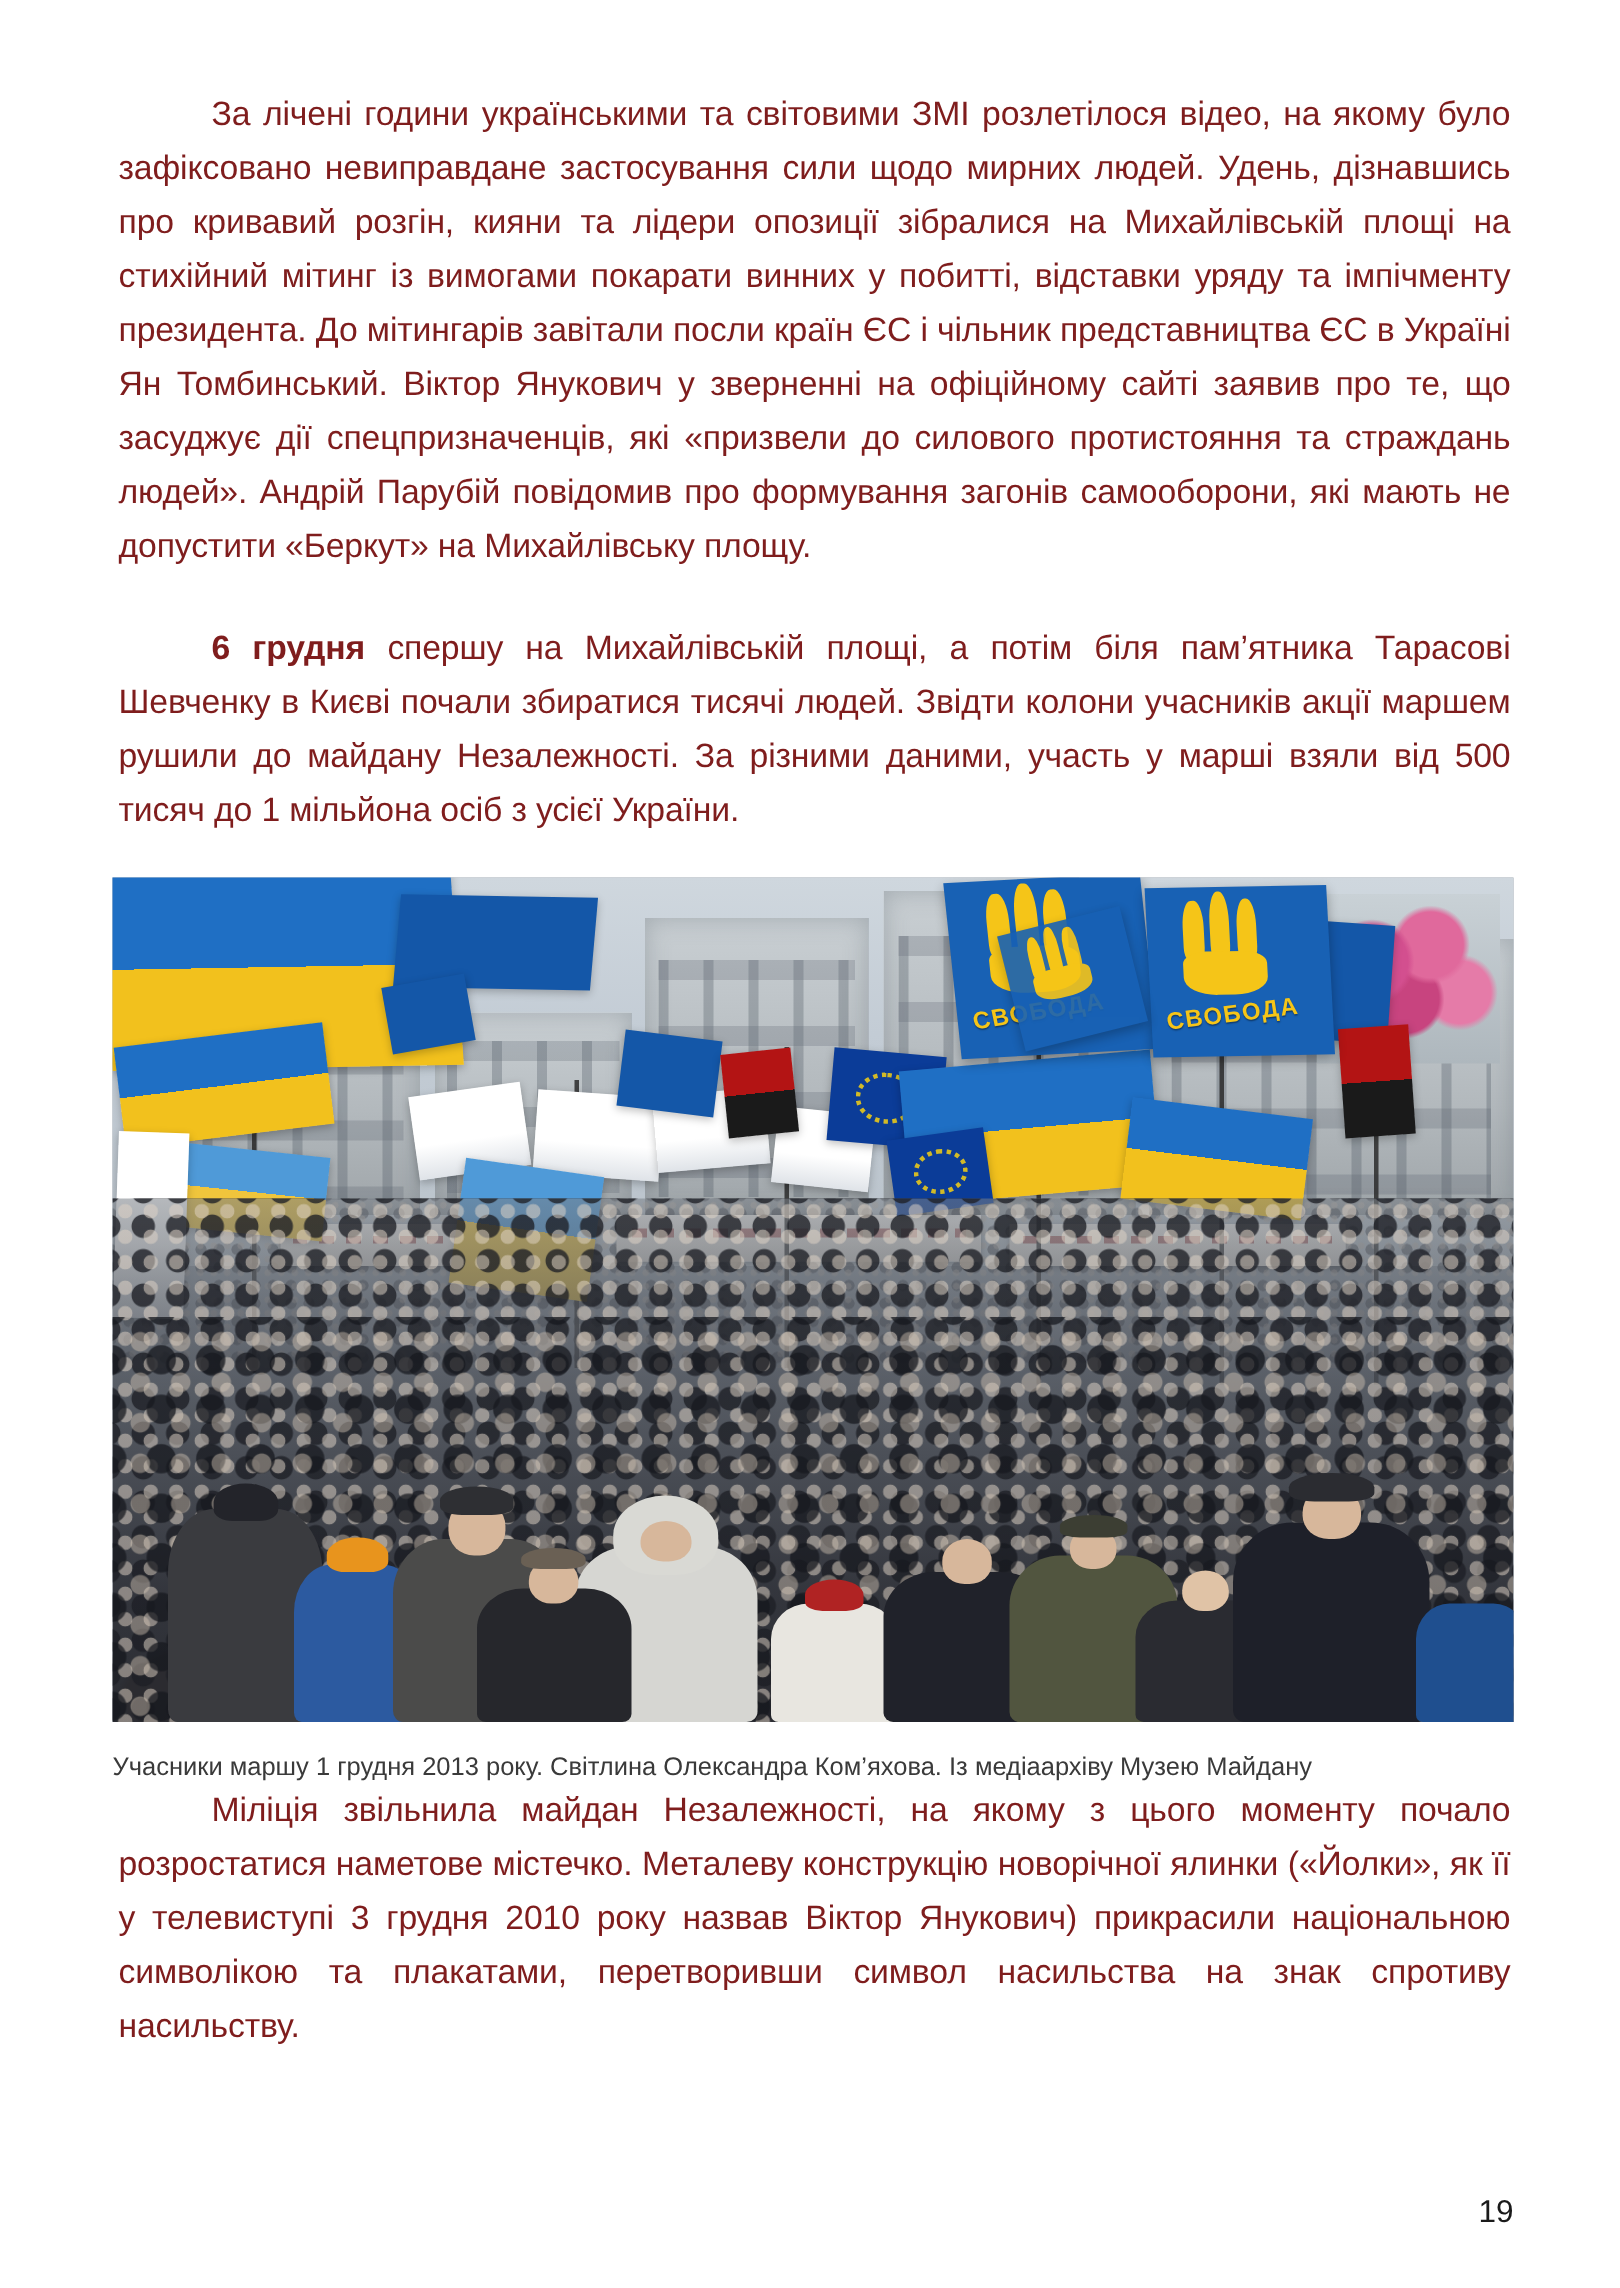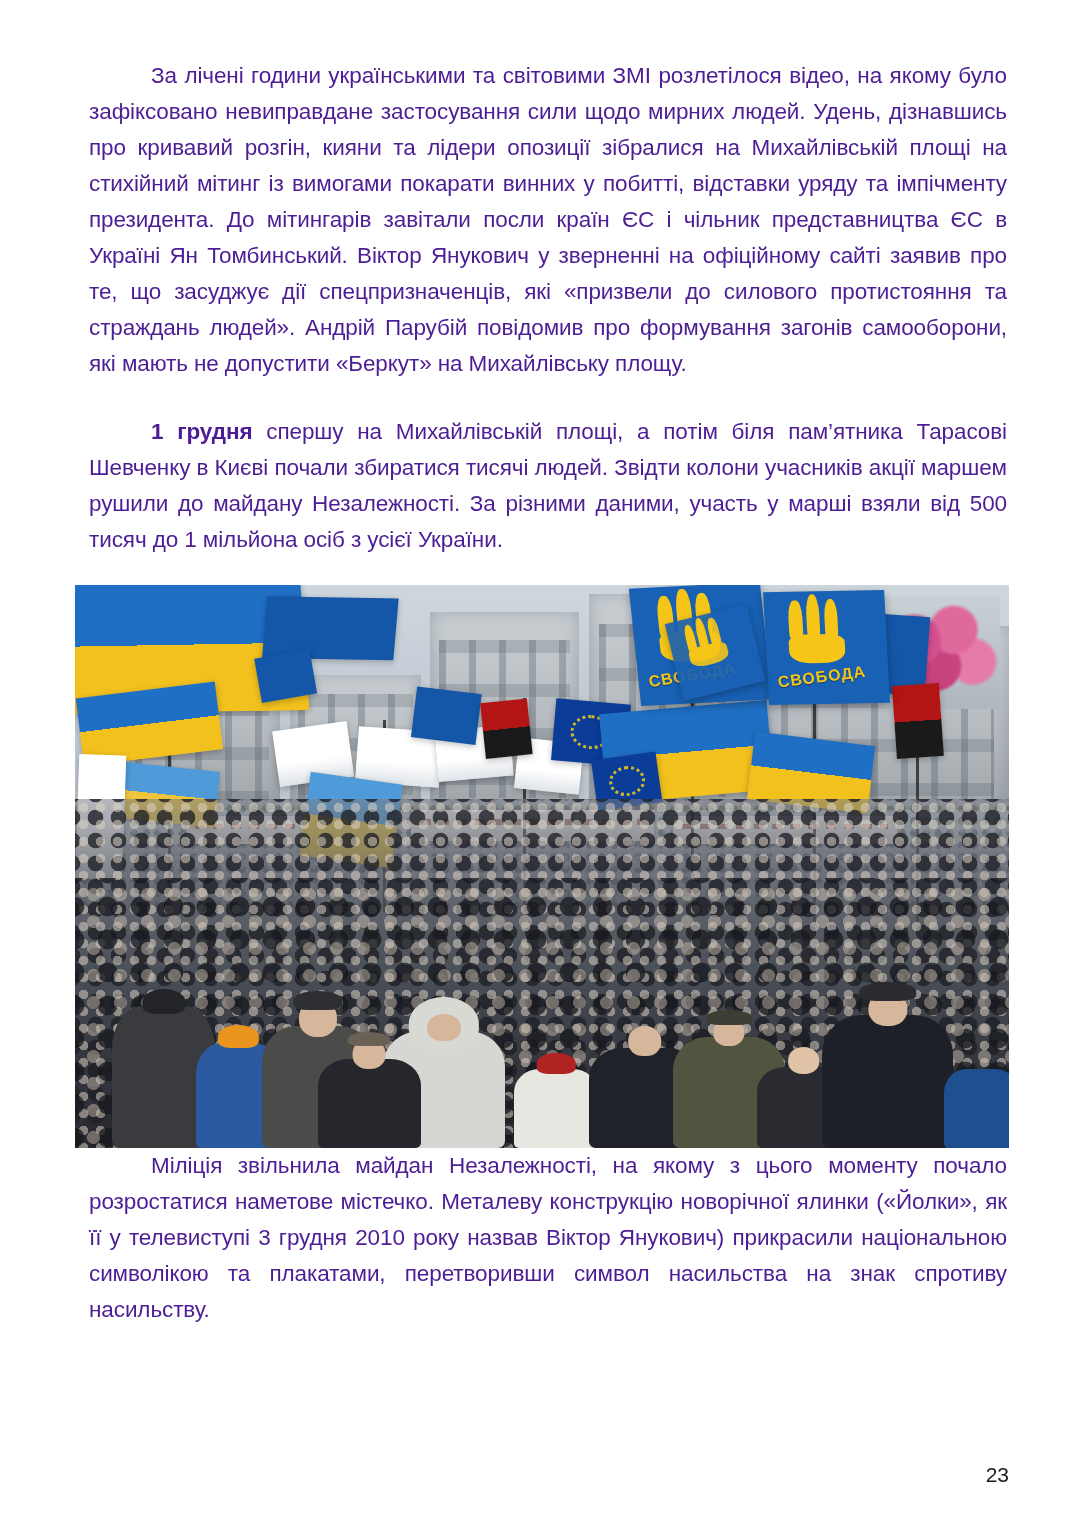--- a/index.html
+++ b/index.html
@@ -18,24 +18,24 @@
     overflow: hidden;
     box-sizing: border-box;
   }
   .content {
     position: absolute;
     left: 75px;
     top: 58px;
     width: 932px;
   }
   p.body-par {
-    margin: 0 0 0 14px;
+    margin: 0 0 0 4px;
     font-size: 22.5px;
     line-height: 36px;
-    color: #4c1d95;
+    color: #7f1d1d;
     text-align: justify;
     text-indent: 62px;
     letter-spacing: -0.1px;
     word-spacing: 0px;
     -webkit-hyphens: none;
     hyphens: none;
   }
   p.body-par.spaced {
     margin-top: 32px;
   }
@@ -282,21 +282,21 @@
 </style>
 </head>
 <body>
 
 <div class="page">
 
   <div class="content">
 
     <p class="body-par"><span>За лічені години українськими та світовими ЗМІ розлетілося відео, на якому було зафіксовано невиправдане застосування сили щодо мирних людей. Удень, дізнавшись про кривавий розгін, кияни та лідери опозиції зібралися на Михайлівській площі на стихійний мітинг із вимогами покарати винних у побитті, відставки уряду та імпічменту президента. До мітингарів завітали посли країн ЄС і чільник представництва ЄС в Україні Ян Томбинський. Віктор Янукович у зверненні на офіційному сайті заявив про те, що засуджує дії спецпризначенців, які «призвели до силового протистояння та страждань людей». Андрій Парубій повідомив про формування загонів самооборони, які мають не допустити «Беркут» на Михайлівську площу.</span></p>
 
-    <p class="body-par spaced"><span class="lead">1 грудня</span><span> спершу на Михайлівській площі, а потім біля пам’ятника Тарасові Шевченку в Києві почали збиратися тисячі людей. Звідти колони учасників акції маршем рушили до майдану Незалежності. За різними даними, участь у марші взяли від 500 тисяч до 1 мільйона осіб з усієї України.</span></p>
+    <p class="body-par spaced"><span class="lead">6 грудня</span><span> спершу на Михайлівській площі, а потім біля пам’ятника Тарасові Шевченку в Києві почали збиратися тисячі людей. Звідти колони учасників акції маршем рушили до майдану Незалежності. За різними даними, участь у марші взяли від 500 тисяч до 1 мільйона осіб з усієї України.</span></p>
 
     <figure class="figure">
       <div class="photo-wrap">
         <div class="photo">
 
           <div class="sky"></div>
 
           <div class="buildings">
             <div class="bld windows" style="left:2%;width:20%;height:78%;"></div>
             <div class="bld windows" style="left:23%;width:14%;height:60%;"></div>
@@ -429,22 +429,23 @@
             <div class="head" style="width:30%;height:20%;bottom:70%;"></div>
             <div class="hat" style="width:44%;height:11%;bottom:84%;background:#2b2c31;"></div>
           </div>
 
           <div class="fg" style="left:93%;width:8%;height:18%;">
             <div class="body" style="height:78%;background:#1f4f8f;"></div>
           </div>
 
         </div>
       </div>
+      <figcaption class="caption">Учасники маршу 1 грудня 2013 року. Світлина Олександра Ком’яхова. Із медіаархіву Музею Майдану</figcaption>
     </figure>
 
     <p class="body-par after-figure"><span>Міліція звільнила майдан Незалежності, на якому з цього моменту почало розростатися наметове містечко. Металеву конструкцію новорічної ялинки («Йолки», як її у телевиступі 3 грудня 2010 року назвав Віктор Янукович) прикрасили національною символікою та плакатами, перетворивши символ насильства на знак спротиву насильству.</span></p>
 
 
   </div>
 
-  <div class="page-number">23</div>
+  <div class="page-number">19</div>
 
 </div>
 
 </body></html>

